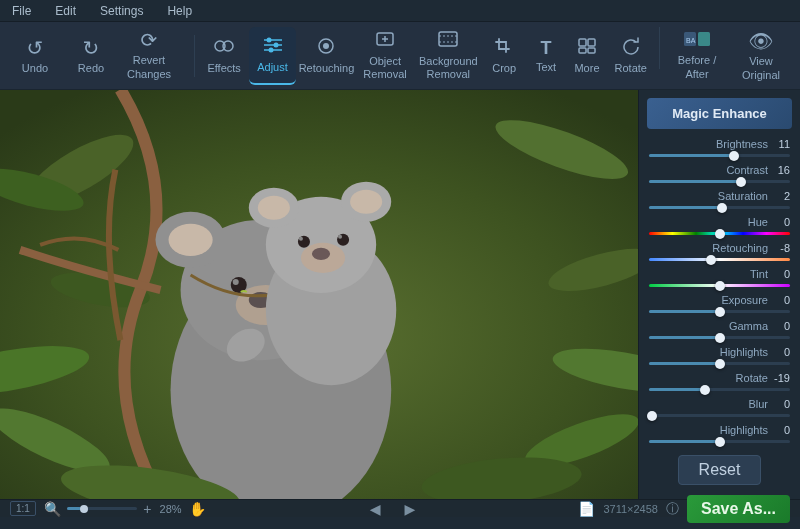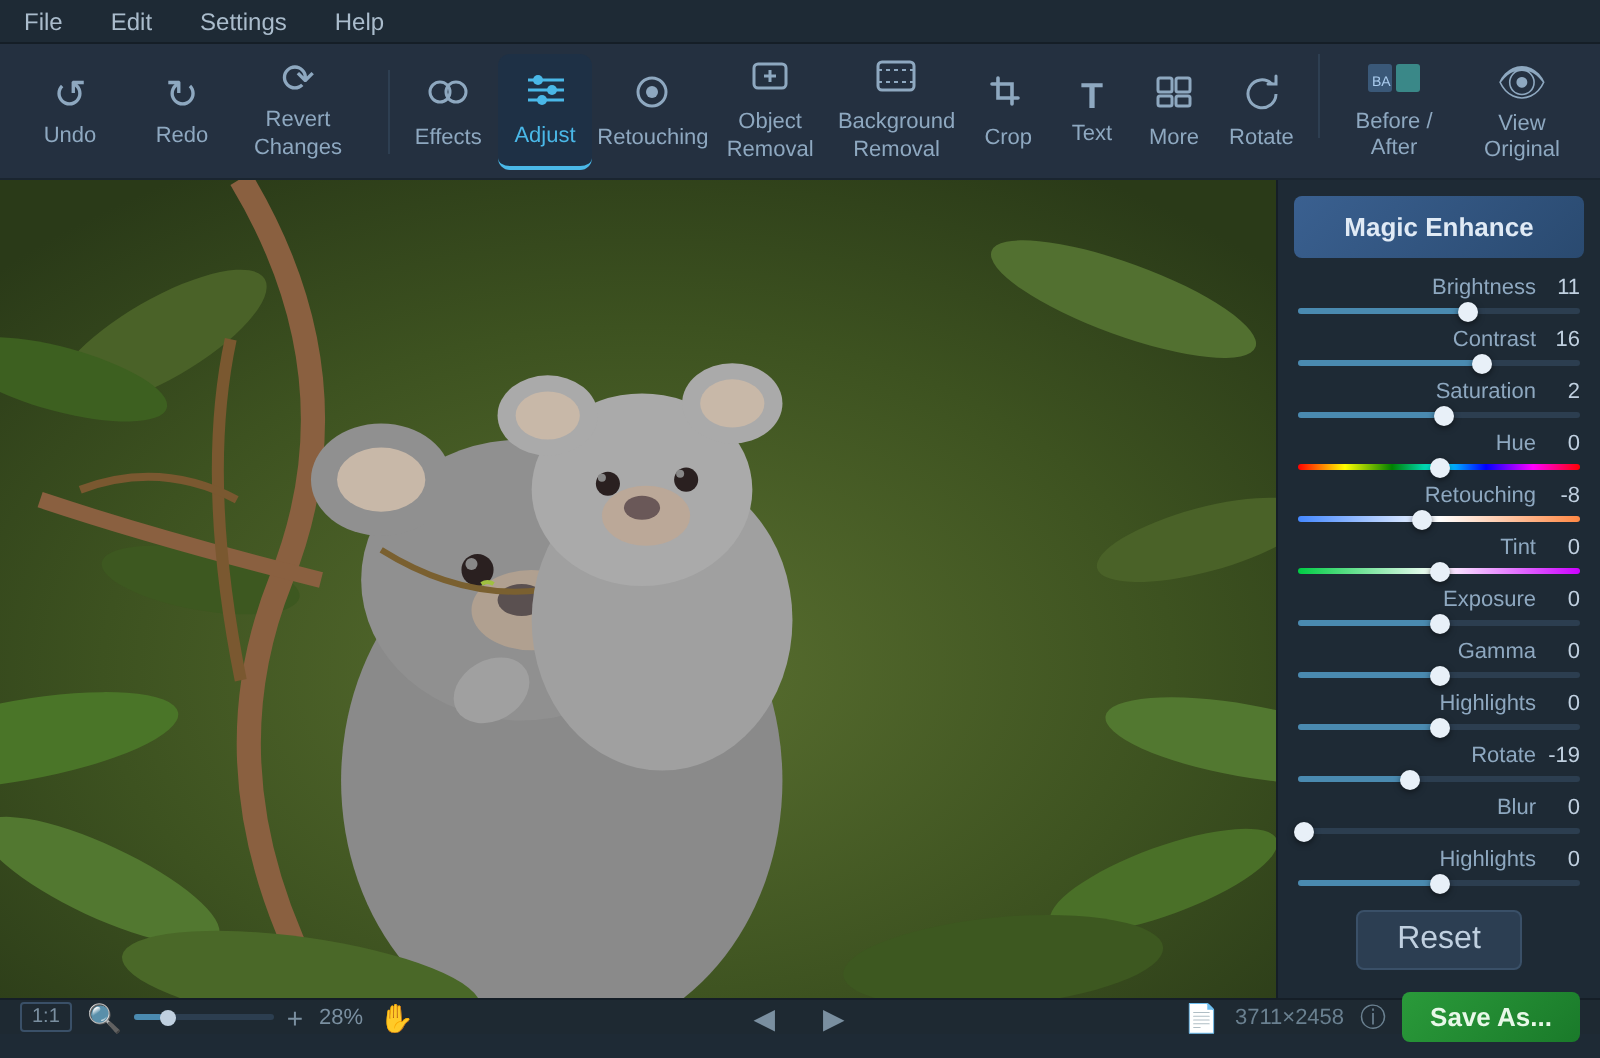--- a/index.html
+++ b/index.html
@@ -289,21 +289,21 @@
       margin-left: auto;
     }
     .dimensions-text {
       font-size: 11px;
       color: #6a8090;
     }
     .save-btn {
       background: linear-gradient(135deg, #2a9a3a, #1a7a2a);
       border: none;
       color: #e8f8e8;
-      font-size: 13px;
+      font-size: 16px;
       font-weight: 600;
       padding: 5px 14px;
       border-radius: 4px;
       cursor: pointer;
     }
 
     
     .hand-icon { font-size: 14px; color: #7a8fa0; cursor: pointer; }
 
     

